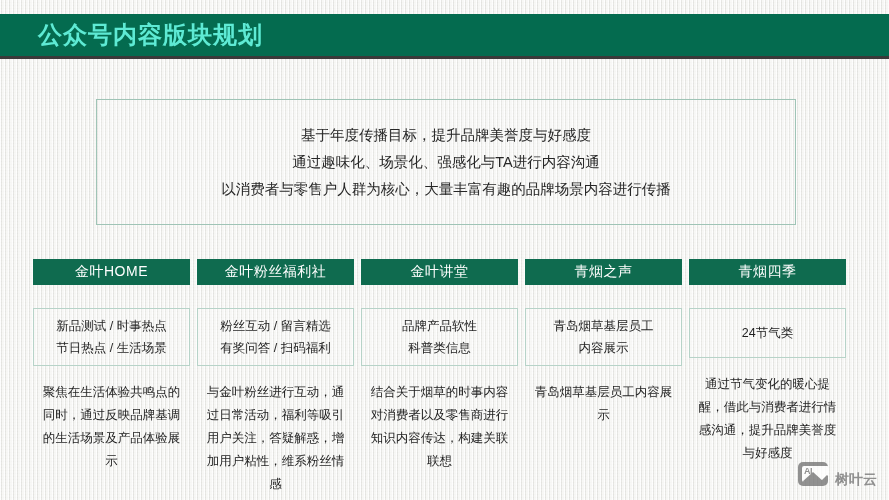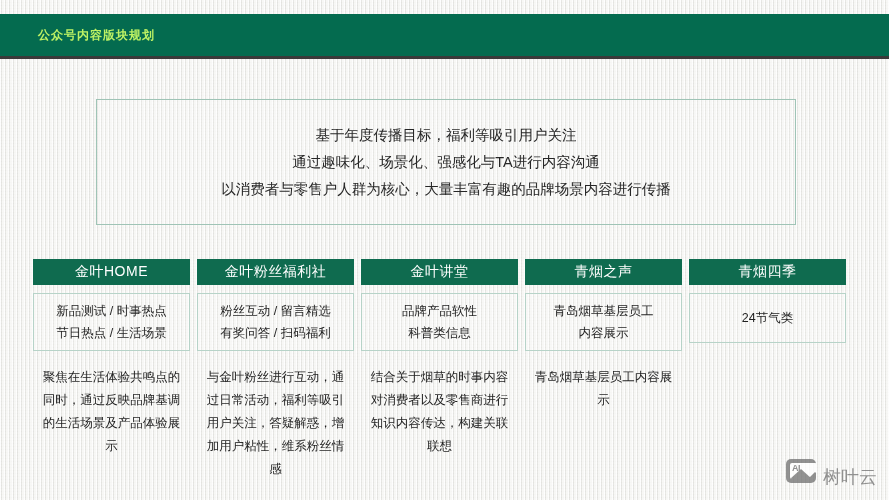--- a/index.html
+++ b/index.html
@@ -41,22 +41,22 @@
     left: 0;
     top: 14px;
     width: 889px;
     height: 42px;
     background: #046b4f;
     box-shadow: 0 3px 0 0 #3a3a3a;
     display: flex;
     align-items: center;
   }
   .title-text {
-    color: #bef264;
-    font-size: 12px;
+    color: #5eead4;
+    font-size: 24px;
     font-weight: bold;
     letter-spacing: 1px;
     margin-left: 38px;
     white-space: nowrap;
     text-align: right;
   }
 
   
   .intro-box {
     position: absolute;
@@ -103,21 +103,21 @@
     font-size: 14px;
     font-weight: normal;
     display: flex;
     align-items: center;
     justify-content: center;
     letter-spacing: 0.5px;
     white-space: nowrap;
   }
 
   .col-tags {
-    margin-top: 8px;
+    margin-top: 23px;
     min-height: 50px;
     border: 1px solid #b7d3c8;
     box-sizing: border-box;
     display: flex;
     flex-direction: column;
     justify-content: center;
     align-items: center;
     padding: 6px 2px;
     background: rgba(255,255,255,0.12);
   }
@@ -193,38 +193,38 @@
     position: absolute;
     right: -2px;
     bottom: 0;
     width: 0;
     height: 0;
     border-left: 7px solid transparent;
     border-right: 7px solid transparent;
     border-bottom: 7px solid #6f6f6f;
   }
   .wm-text {
-    font-size: 18px;
+    font-size: 14px;
     color: #6f6f6f;
-    font-weight: normal;
+    font-weight: bold;
     white-space: nowrap;
     margin-top: 12px;
   }
 </style>
 </head>
 <body>
 
 <div id="slide">
 
   <div class="title-bar">
     <div class="title-text">公众号内容版块规划</div>
   </div>
 
   <div class="intro-box">
-    <div class="intro-line">基于年度传播目标，福利等吸引用户关注</div>
+    <div class="intro-line">基于年度传播目标，提升品牌美誉度与好感度</div>
     <div class="intro-line">通过趣味化、场景化、强感化与TA进行内容沟通</div>
     <div class="intro-line">以消费者与零售户人群为核心，大量丰富有趣的品牌场景内容进行传播</div>
   </div>
 
   <div class="columns">
 
     <div class="column">
       <div class="col-header">金叶HOME</div>
       <div class="col-tags">
         <div class="tag-line">新品测试 / 时事热点</div>
@@ -258,20 +258,21 @@
         <div class="tag-line">内容展示</div>
       </div>
       <div class="col-desc">青岛烟草基层员工内容展示</div>
     </div>
 
     <div class="column">
       <div class="col-header">青烟四季</div>
       <div class="col-tags">
         <div class="tag-line">24节气类</div>
       </div>
+      <div class="col-desc">通过节气变化的暖心提醒，借此与消费者进行情感沟通，提升品牌美誉度与好感度</div>
     </div>
 
   </div>
 
   <div class="watermark">
     <div class="wm-icon">
       <div class="wm-inner">
         <div class="wm-ai">AI</div>
         <div class="wm-hill"></div>
         <div class="wm-hill2"></div>

